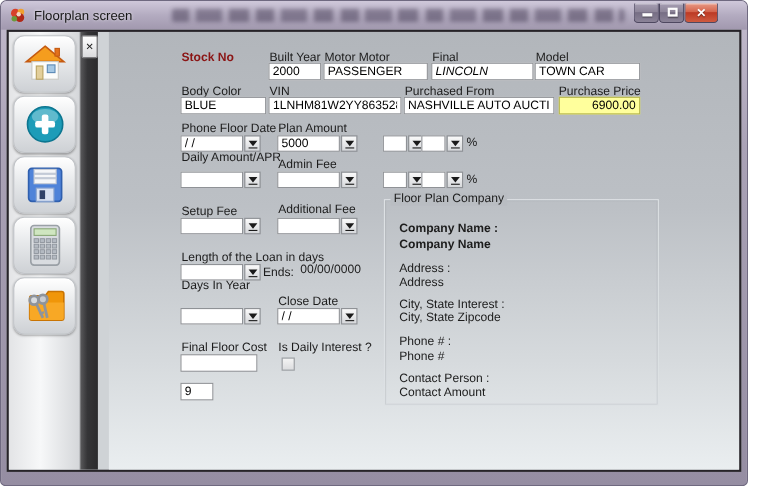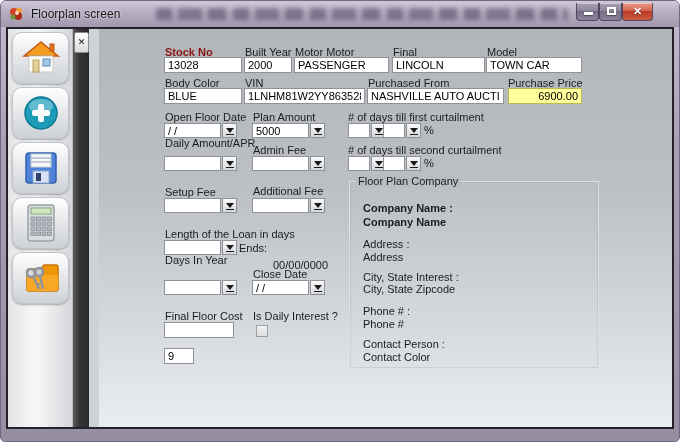--- a/index.html
+++ b/index.html
@@ -179,59 +179,56 @@
     <div class="strip"></div>
     <div class="collapse-btn">✕</div>
 
     <div class="form">
 
       <span class="lbl red" style="left:66px; top:17px">Stock No</span>
       <span class="lbl" style="left:146px; top:17px">Built Year</span>
       <span class="lbl" style="left:196px; top:17px">Motor Motor</span>
       <span class="lbl" style="left:294px; top:17px">Final</span>
       <span class="lbl" style="left:388px; top:17px">Model</span>
-      <input class="tb" style="left: 65px; top: 28px; width: 78px;" value="13028">
       <input class="tb" style="left: 145px; top: 28px; width: 48px;" value="2000">
       <input class="tb" style="left: 195px; top: 28px; width: 95px;" value="PASSENGER">
-      <input class="tb" style="left: 293px; top: 28px; width: 93px;" value="LINCOLN">
+      <input class="tb" style="left: 293px; top: 28px; width: 93px; font-style: italic;" value="LINCOLN">
       <input class="tb" style="left: 387px; top: 28px; width: 96px;" value="TOWN CAR">
 
       <span class="lbl" style="left:66px;  top:48px">Body Color</span>
       <span class="lbl" style="left:146px; top:48px">VIN</span>
       <span class="lbl" style="left:269px; top:48px">Purchased From</span>
       <span class="lbl" style="left:409px; top:48px">Purchase Price</span>
       <input class="tb" style="left: 65px; top: 59px; width: 78px;" value="BLUE">
       <input class="tb" style="left: 145px; top: 59px; width: 121px;" value="1LNHM81W2YY863528">
       <input class="tb" style="left: 268px; top: 59px; width: 137px;" value="NASHVILLE AUTO AUCTION">
       <input class="tb yellow" style="left: 409px; top: 59px; width: 74px;" value="6900.00">
 
-      <span class="lbl" style="left:66px;  top:82px">Open Floor Date</span>
+      <span class="lbl" style="left:66px;  top:82px">Phone Floor Date</span>
       <span class="lbl" style="left:154px; top:82px">Plan Amount</span>
-      <span class="lbl" style="left:249px; top:82px"># of days till first curtailment</span>
       <div class="combo" style="left:65px; top:94px">
         <input class="ctext" style="width: 57px;" value="/ /">
         <span class="cbtn"></span>
       </div>
       <div class="combo" style="left:153px; top:94px">
         <input class="ctext" style="width: 57px;" value="5000">
         <span class="cbtn"></span>
       </div>
       <div class="combo" style="left:249px; top:94px">
         <input class="ctext" style="width: 22px;" value="">
         <span class="cbtn"></span>
       </div>
       <div class="combo" style="left:284px; top:94px">
         <input class="ctext" style="width: 22px;" value="">
         <span class="cbtn"></span>
       </div>
       <span class="lbl" style="left:325px; top:95px">%</span>
 
       <span class="lbl" style="left:66px;  top:108px">Daily Amount/APR</span>
       <span class="lbl" style="left:154px; top:115px">Admin Fee</span>
-      <span class="lbl" style="left:249px; top:115px"># of days till second curtailment</span>
       <div class="combo" style="left:65px; top:127px">
         <input class="ctext" style="width: 57px;" value="">
         <span class="cbtn"></span>
       </div>
       <div class="combo" style="left:153px; top:127px">
         <input class="ctext" style="width: 57px;" value="">
         <span class="cbtn"></span>
       </div>
       <div class="combo" style="left:249px; top:127px">
         <input class="ctext" style="width: 22px;" value="">
@@ -253,21 +250,21 @@
         <input class="ctext" style="width: 57px;" value="">
         <span class="cbtn"></span>
       </div>
 
       <span class="lbl" style="left:66px; top:199px">Length of the Loan in days</span>
       <div class="combo" style="left:65px; top:211px">
         <input class="ctext" style="width: 57px;" value="">
         <span class="cbtn"></span>
       </div>
       <span class="lbl" style="left:140px; top:213px">Ends:</span>
-      <span class="lbl" style="left:174px; top:230px">00/00/0000</span>
+      <span class="lbl" style="left:174px; top:210px">00/00/0000</span>
 
       <span class="lbl" style="left:66px;  top:225px">Days In Year</span>
       <span class="lbl" style="left:154px; top:239px">Close Date</span>
       <div class="combo" style="left:65px; top:251px">
         <input class="ctext" style="width: 57px;" value="">
         <span class="cbtn"></span>
       </div>
       <div class="combo" style="left:153px; top:251px">
         <input class="ctext" style="width: 57px;" value="/ /">
         <span class="cbtn"></span>
@@ -283,19 +280,19 @@
       <div class="groupbox">
         <span class="gline bold" style="top:20px">Company Name :</span>
         <span class="gline bold" style="top:34px">Company Name</span>
         <span class="gline" style="top:56px">Address :</span>
         <span class="gline" style="top:69px">Address</span>
         <span class="gline" style="top:89px">City, State Interest :</span>
         <span class="gline" style="top:101px">City, State Zipcode</span>
         <span class="gline" style="top:123px">Phone # :</span>
         <span class="gline" style="top:136px">Phone #</span>
         <span class="gline" style="top:156px">Contact Person :</span>
-        <span class="gline" style="top:169px">Contact Color</span>
+        <span class="gline" style="top:169px">Contact Amount</span>
       </div>
       <span class="groupbox-caption">Floor Plan Company</span>
 
     </div>
   </div>
 </div>
 
 </body></html>

